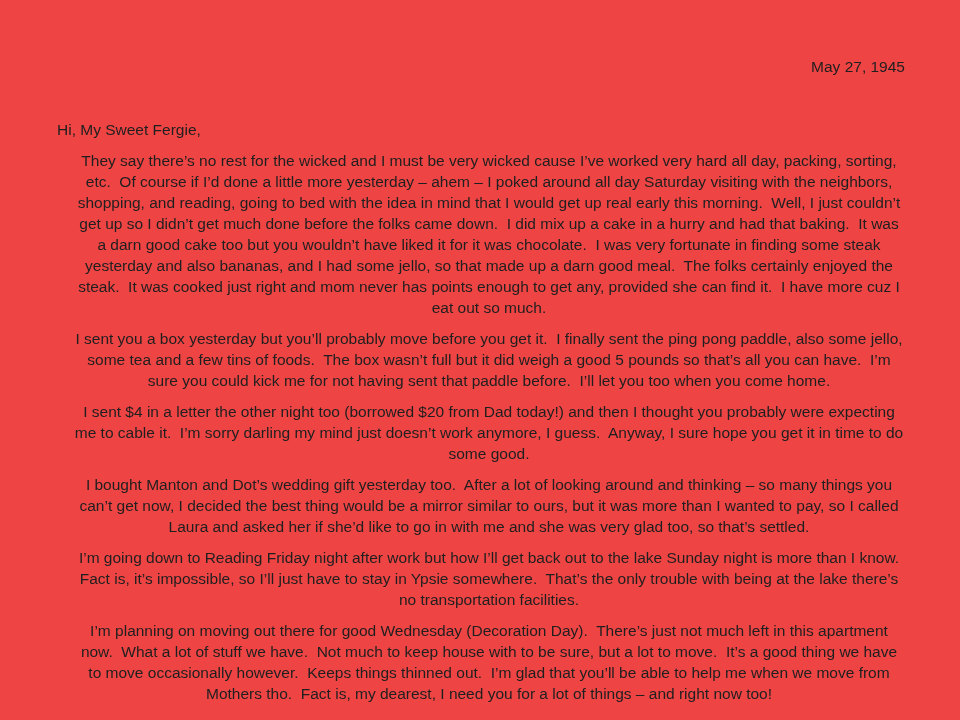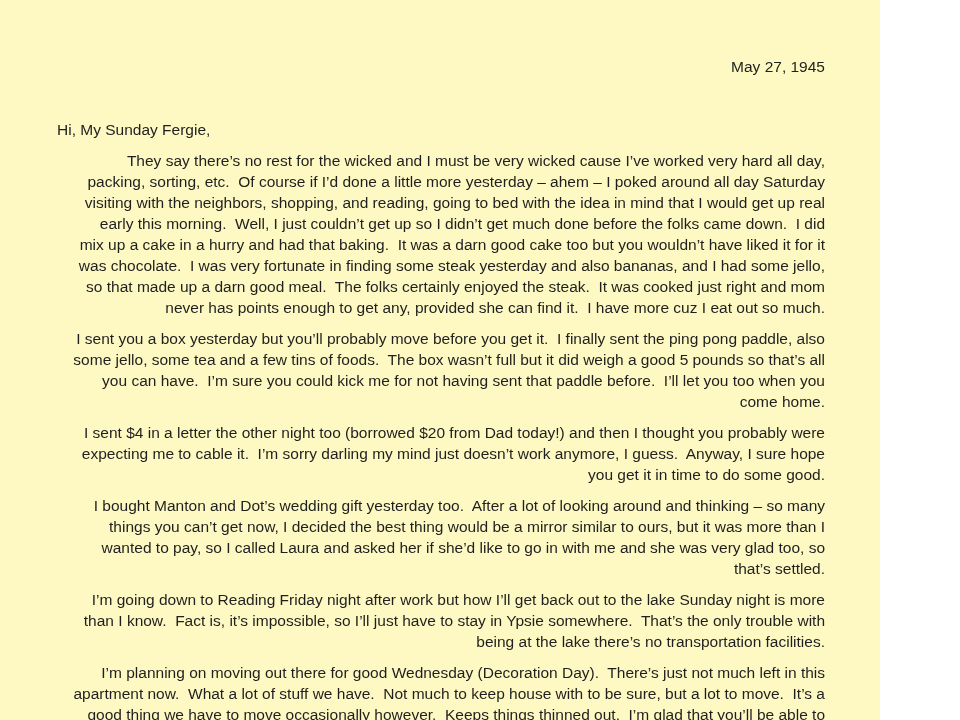--- a/index.html
+++ b/index.html
@@ -2,23 +2,23 @@
 <html><head>
 <meta charset="utf-8">
 <style>
   html, body {
     margin: 0;
     padding: 0;
     background: #ffffff;
   }
   .page {
     position: relative;
-    width: 880px;
+    width: 960px;
     height: 720px;
-    background: #fef9c3;
+    background: #ef4444;
     box-sizing: border-box;
     padding: 14px 55px 10px 57px;
     font-family: "Liberation Sans", "DejaVu Sans", sans-serif;
     font-size: 15.5px;
     line-height: 21px;
     color: #1f1f1f;
     overflow: hidden;
   }
   .date-block {
     text-align: right;
@@ -27,32 +27,32 @@
   .date-line {
     display: block;
   }
   .salutation {
     margin: 0 0 0 0;
     white-space: pre-wrap;
   }
   .body-paragraph {
     margin: 10px 0 0 16px;
     white-space: pre-wrap;
-    text-align: right;
+    text-align: center;
   }
 </style>
 </head>
 <body>
 
 <div class="page">
   <div class="date-block">
     <span class="date-line">May 27, 1945</span>
   </div>
 
-  <p class="salutation">Hi, My Sunday Fergie,</p>
+  <p class="salutation">Hi, My Sweet Fergie,</p>
 
   <p class="body-paragraph">They say there’s no rest for the wicked and I must be very wicked cause I’ve worked very hard all day, packing, sorting, etc.  Of course if I’d done a little more yesterday – ahem – I poked around all day Saturday visiting with the neighbors, shopping, and reading, going to bed with the idea in mind that I would get up real early this morning.  Well, I just couldn’t get up so I didn’t get much done before the folks came down.  I did mix up a cake in a hurry and had that baking.  It was a darn good cake too but you wouldn’t have liked it for it was chocolate.  I was very fortunate in finding some steak yesterday and also bananas, and I had some jello, so that made up a darn good meal.  The folks certainly enjoyed the steak.  It was cooked just right and mom never has points enough to get any, provided she can find it.  I have more cuz I eat out so much.</p>
   <p class="body-paragraph">I sent you a box yesterday but you’ll probably move before you get it.  I finally sent the ping pong paddle, also some jello, some tea and a few tins of foods.  The box wasn’t full but it did weigh a good 5 pounds so that’s all you can have.  I’m sure you could kick me for not having sent that paddle before.  I’ll let you too when you come home.</p>
   <p class="body-paragraph">I sent $4 in a letter the other night too (borrowed $20 from Dad today!) and then I thought you probably were expecting me to cable it.  I’m sorry darling my mind just doesn’t work anymore, I guess.  Anyway, I sure hope you get it in time to do some good.</p>
   <p class="body-paragraph">I bought Manton and Dot’s wedding gift yesterday too.  After a lot of looking around and thinking – so many things you can’t get now, I decided the best thing would be a mirror similar to ours, but it was more than I wanted to pay, so I called Laura and asked her if she’d like to go in with me and she was very glad too, so that’s settled.</p>
   <p class="body-paragraph">I’m going down to Reading Friday night after work but how I’ll get back out to the lake Sunday night is more than I know.  Fact is, it’s impossible, so I’ll just have to stay in Ypsie somewhere.  That’s the only trouble with being at the lake there’s no transportation facilities.</p>
   <p class="body-paragraph">I’m planning on moving out there for good Wednesday (Decoration Day).  There’s just not much left in this apartment now.  What a lot of stuff we have.  Not much to keep house with to be sure, but a lot to move.  It’s a good thing we have to move occasionally however.  Keeps things thinned out.  I’m glad that you’ll be able to help me when we move from Mothers tho.  Fact is, my dearest, I need you for a lot of things – and right now too!</p>
 
 </div>
 

